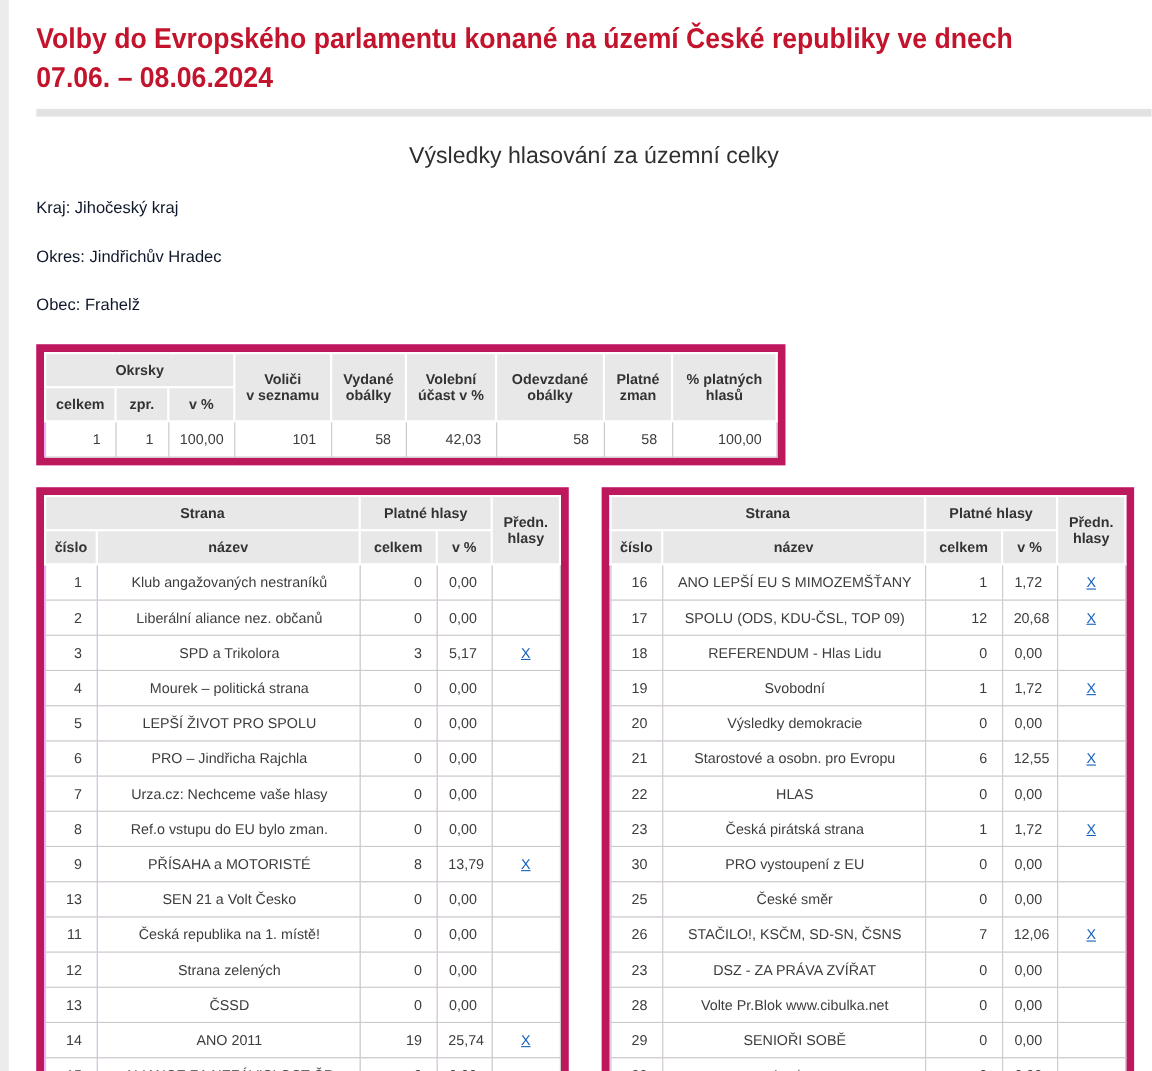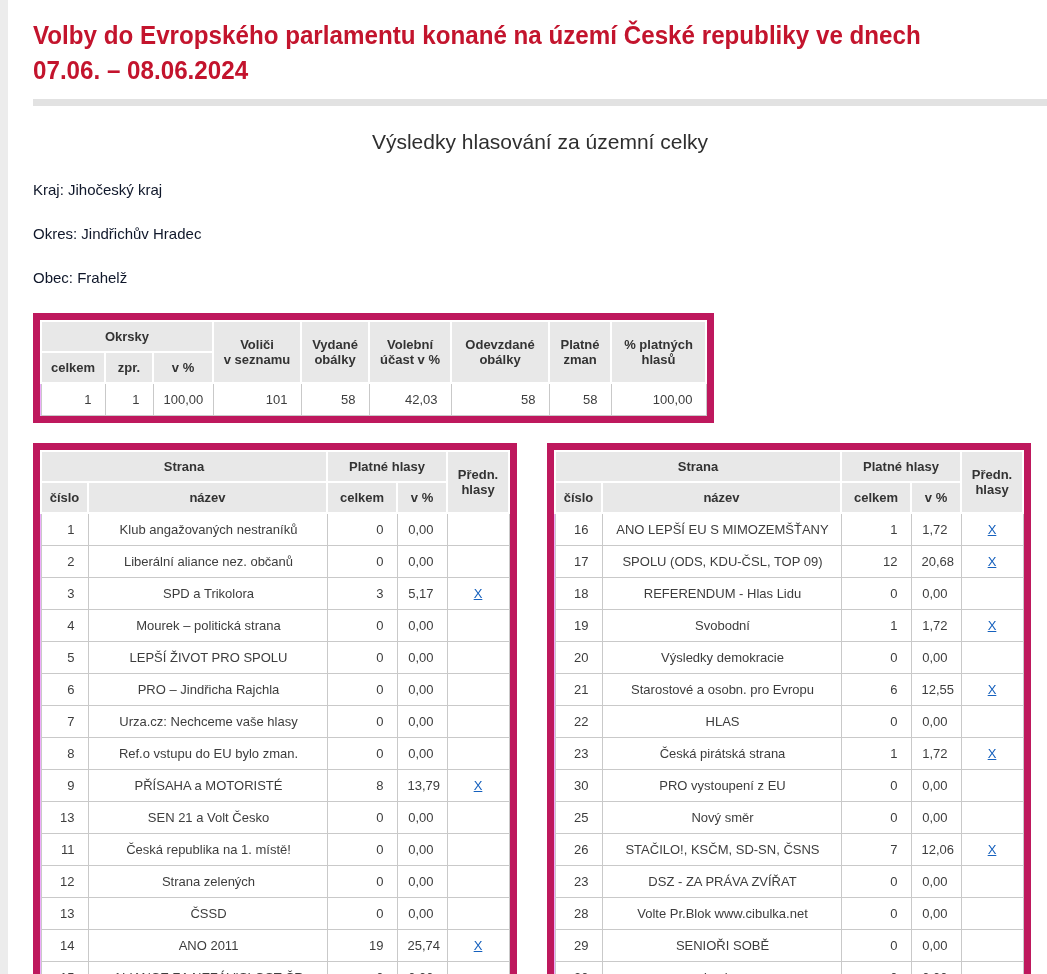--- a/index.html
+++ b/index.html
@@ -332,21 +332,21 @@
             </tr>
             <tr>
               <td class="num">30</td>
               <td class="name">PRO vystoupení z EU</td>
               <td class="num">0</td>
               <td class="num">0,00</td>
               <td class="pref"></td>
             </tr>
             <tr>
               <td class="num">25</td>
-              <td class="name">Nový směr</td>
+              <td class="name">České směr</td>
               <td class="num">0</td>
               <td class="num">0,00</td>
               <td class="pref"></td>
             </tr>
             <tr>
               <td class="num">26</td>
               <td class="name">STAČILO!, KSČM, SD-SN, ČSNS</td>
               <td class="num">7</td>
               <td class="num">12,06</td>
               <td class="pref"><a class="pref-link" href="#">X</a></td>

